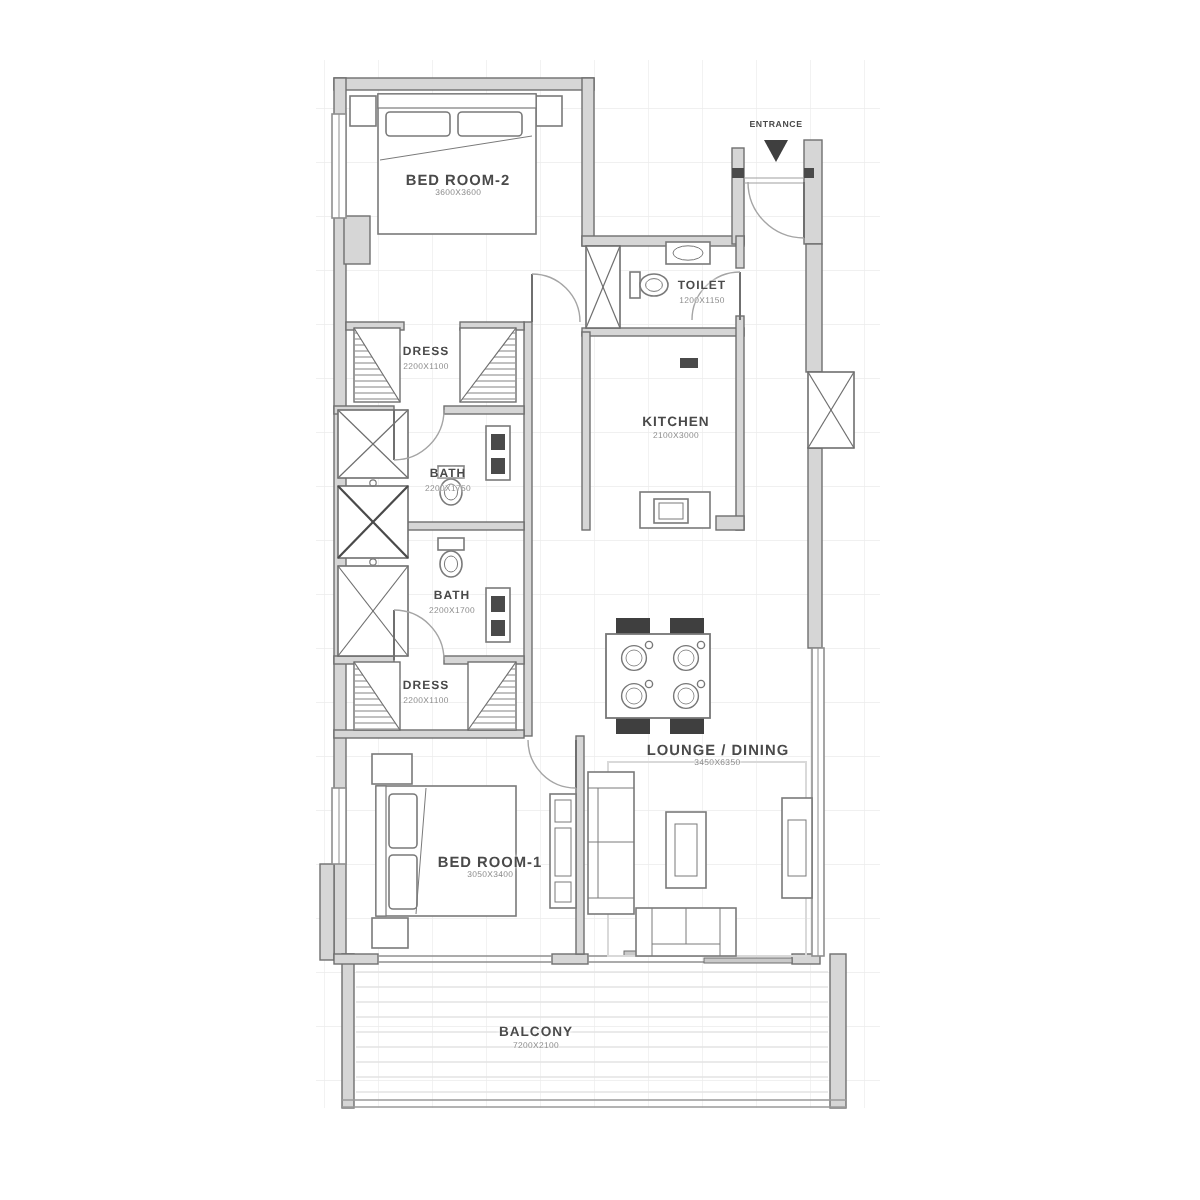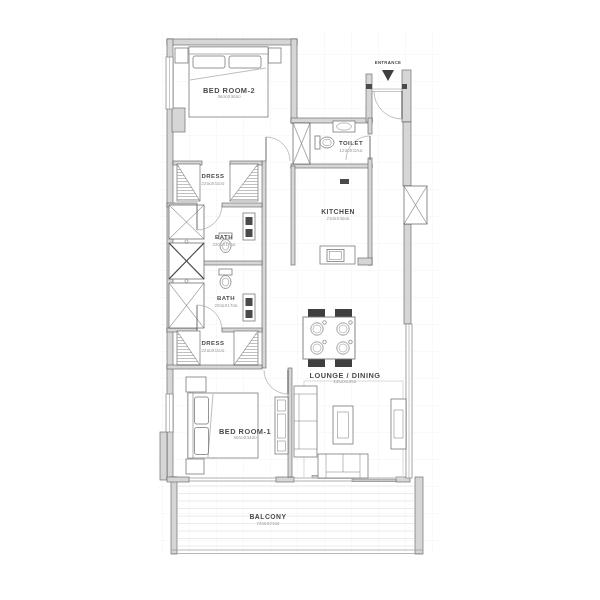--- a/index.html
+++ b/index.html
@@ -279,21 +279,21 @@
     <span class="rdim">2200X1750</span>
   </div>
   <div class="lbl" style="left:226px;top:303px">
     <span class="rname small">BATH</span>
     <span class="rdim">2200X1700</span>
   </div>
   <div class="lbl" style="left:213px;top:348px">
     <span class="rname small">DRESS</span>
     <span class="rdim">2200X1100</span>
   </div>
-  <div class="lbl" style="left:345px;top:379px">
+  <div class="lbl" style="left:359px;top:379px">
     <span class="rname big">LOUNGE / DINING</span>
     <span class="rdim">3450X6350</span>
   </div>
   <div class="lbl" style="left:245px;top:435px">
     <span class="rname big">BED ROOM-1</span>
     <span class="rdim">3050X3400</span>
   </div>
   <div class="lbl" style="left:268px;top:521px">
     <span class="rname">BALCONY</span>
     <span class="rdim">7200X2100</span>

